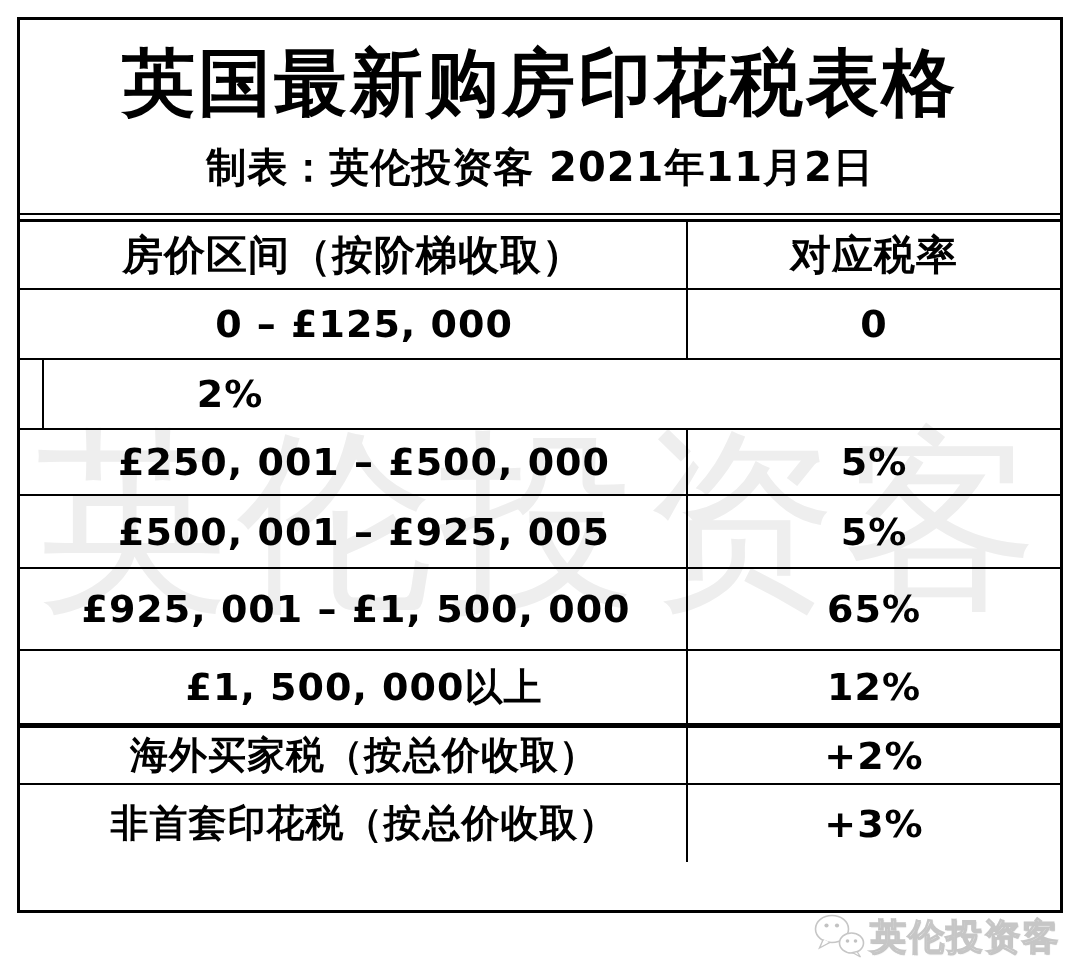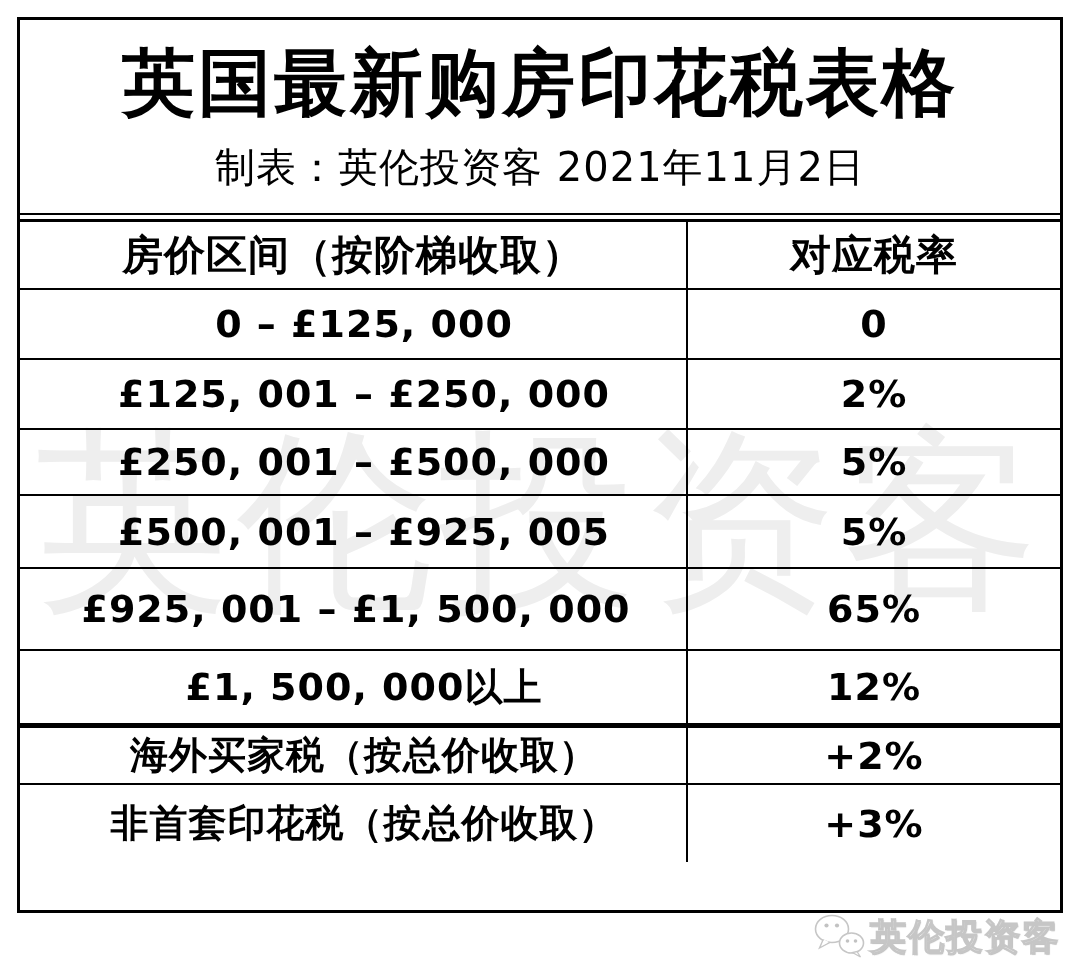--- a/index.html
+++ b/index.html
@@ -52,21 +52,21 @@
     gap: 28px;
   }
   .title {
     font-size: 73px;
     font-weight: 900;
     letter-spacing: 3px;
     line-height: 1;
   }
   .subtitle {
     font-size: 40px;
-    font-weight: 400;
+    font-weight: 700;
     letter-spacing: 1px;
     line-height: 1;
   }
   .grid {
     margin-top: 4px;
     border-top: 3px solid #000000;
   }
   .row {
     display: flex;
     align-items: stretch;
@@ -139,21 +139,20 @@
         <div class="cell range-cell">房价区间（按阶梯收取）</div>
         <div class="cell rate-cell">对应税率</div>
       </div>
 
       <div class="row body-row h-r1">
         <div class="cell range-cell">0 – £125, 000</div>
         <div class="cell rate-cell">0</div>
       </div>
 
       <div class="row body-row h-r2">
-        <div class="cell range-cell">£125, 001 – £250, 000</div>
         <div class="cell rate-cell">2%</div>
       </div>
 
       <div class="row body-row h-r3">
         <div class="cell range-cell">£250, 001 – £500, 000</div>
         <div class="cell rate-cell">5%</div>
       </div>
 
       <div class="row body-row h-r4">
         <div class="cell range-cell">£500, 001 – £925, 005</div>

